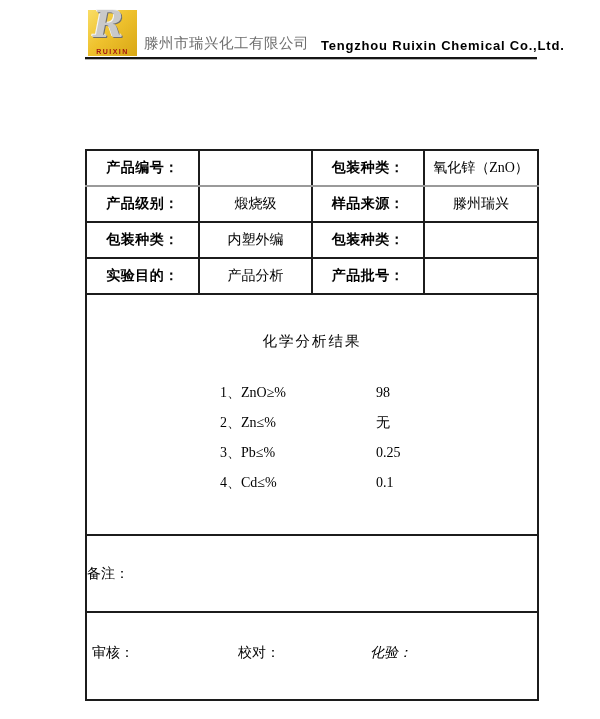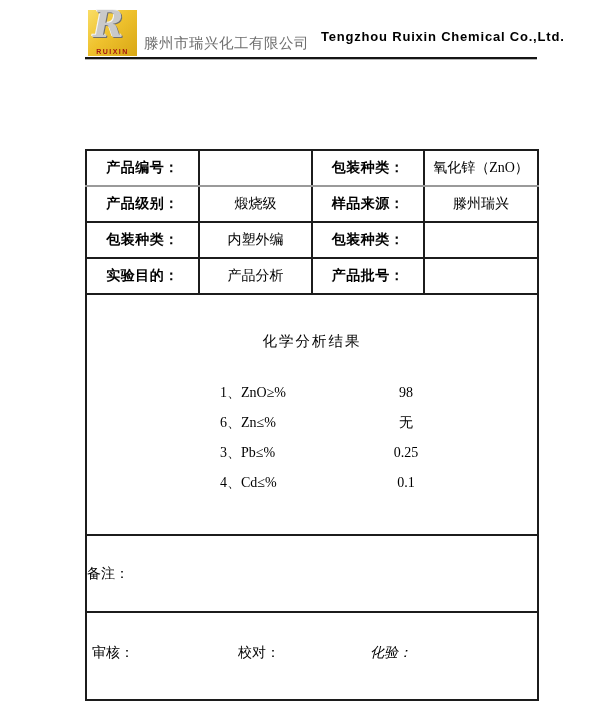--- a/index.html
+++ b/index.html
@@ -61,21 +61,21 @@
     margin-right: 12px;
     padding-bottom: 3px;
     white-space: nowrap;
   }
   .company-en {
     font-family: "Liberation Sans", sans-serif;
     font-weight: bold;
     font-size: 13px;
     letter-spacing: 0.8px;
     color: #000;
-    padding-bottom: 12px;
+    padding-bottom: 3px;
     white-space: nowrap;
   }
   .header-rule {
     position: absolute;
     left: 85px;
     top: 57px;
     width: 452px;
     height: 2px;
     background: #151515;
     border-bottom: 1px solid #b5b5b5;
@@ -141,21 +141,21 @@
   }
   .analysis-item {
     display: flex;
     justify-content: space-between;
     align-items: center;
     height: 30px;
     font-size: 14px;
   }
   .analysis-item .item-value {
     width: 60px;
-    text-align: center;
+    text-align: left;
   }
 
   
   td.remarks-cell {
     height: 75px;
     vertical-align: top;
     padding: 4px 5px;
     font-size: 14px;
   }
 
@@ -222,21 +222,21 @@
 
       <tr>
         <td class="analysis-cell" colspan="4">
           <div class="analysis-title">化学分析结果</div>
           <div class="analysis-items">
             <div class="analysis-item">
               <span class="item-label">1、ZnO≥%</span>
               <span class="item-value">98</span>
             </div>
             <div class="analysis-item">
-              <span class="item-label">6、Zn≤%</span>
+              <span class="item-label">2、Zn≤%</span>
               <span class="item-value">无</span>
             </div>
             <div class="analysis-item">
               <span class="item-label">3、Pb≤%</span>
               <span class="item-value">0.25</span>
             </div>
             <div class="analysis-item">
               <span class="item-label">4、Cd≤%</span>
               <span class="item-value">0.1</span>
             </div>

